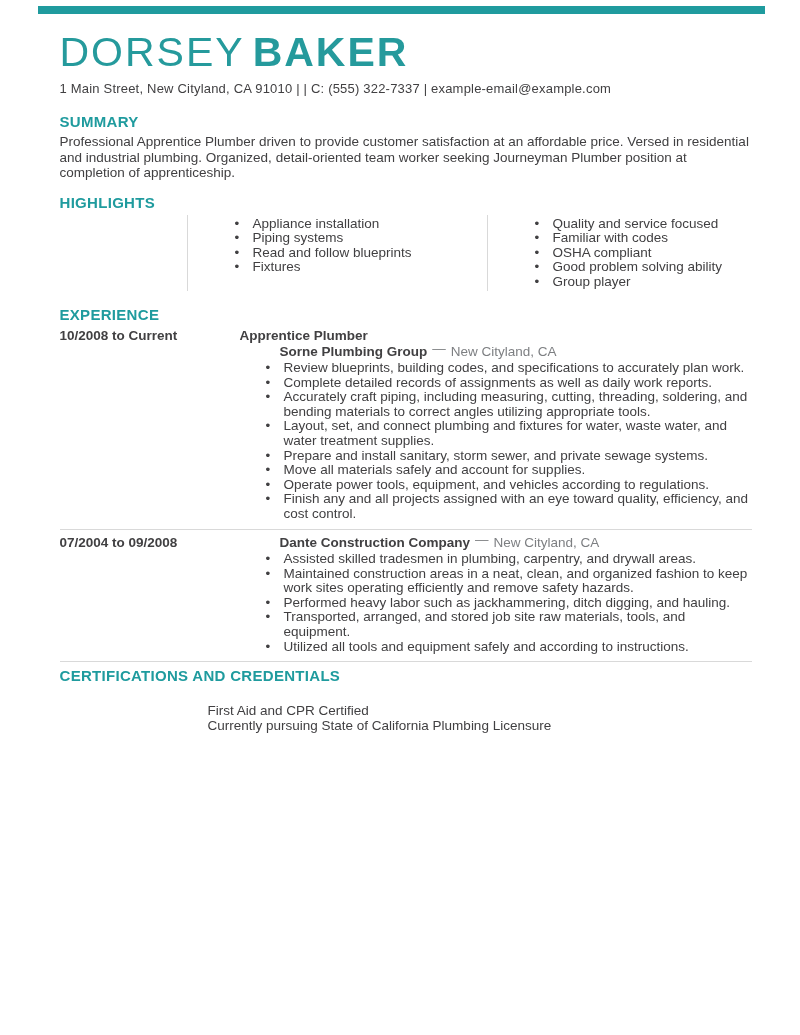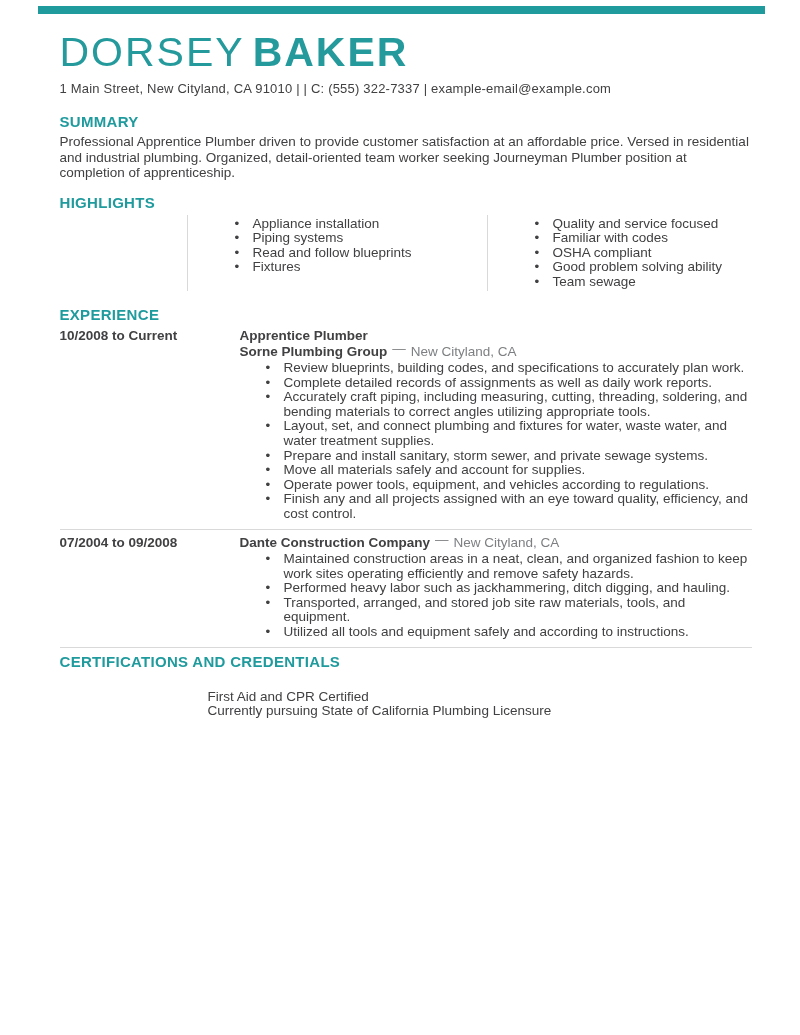--- a/index.html
+++ b/index.html
@@ -93,21 +93,21 @@
   .job-title {
     font-weight:700;
     font-size:13.5px;
     line-height:15px;
   }
   .job-companyline {
     font-size:13.5px;
     line-height:15px;
     margin-top:0.5px;
   }
-  .job-company { font-weight:700; }
+  .job-company { font-weight:700;margin-left:40px; }
   .dash {
     color:#7d7f82;
     display:inline-block;
     transform:translateY(-3px);
     margin:0 5px;
   }
   .job-location { color:#7d7f82; }
   .job-bullets { margin-top:2px; padding-left:26px; max-width:545px; }
   .rule {
     border:none;
@@ -152,21 +152,21 @@
           <li>Read and follow blueprints</li>
           <li>Fixtures</li>
         </ul>
       </div>
       <div class="hl-col col2">
         <ul class="plain">
           <li>Quality and service focused</li>
           <li>Familiar with codes</li>
           <li>OSHA compliant</li>
           <li>Good problem solving ability</li>
-          <li>Team sewage</li>
+          <li>Group player</li>
         </ul>
       </div>
     </div>
 
     <div class="section-heading experience-heading">EXPERIENCE</div>
 
     <div class="job">
       <div class="job-dates">10/2008 to Current</div>
       <div class="job-details">
         <div class="job-title">Apprentice Plumber</div>
@@ -188,20 +188,21 @@
 
     <hr class="rule">
 
     <div class="job">
       <div class="job-dates">07/2004 to 09/2008</div>
       <div class="job-details">
         <div class="job-companyline">
           <span class="job-company">Dante Construction Company</span><span class="dash">—</span><span class="job-location">New Cityland, CA</span>
         </div>
         <ul class="plain job-bullets">
+          <li>Assisted skilled tradesmen in plumbing, carpentry, and drywall areas.</li>
           <li>Maintained construction areas in a neat, clean, and organized fashion to keep work sites operating efficiently and remove safety hazards.</li>
           <li>Performed heavy labor such as jackhammering, ditch digging, and hauling.</li>
           <li>Transported, arranged, and stored job site raw materials, tools, and equipment.</li>
           <li>Utilized all tools and equipment safely and according to instructions.</li>
         </ul>
       </div>
     </div>
 
     <hr class="rule">
 

